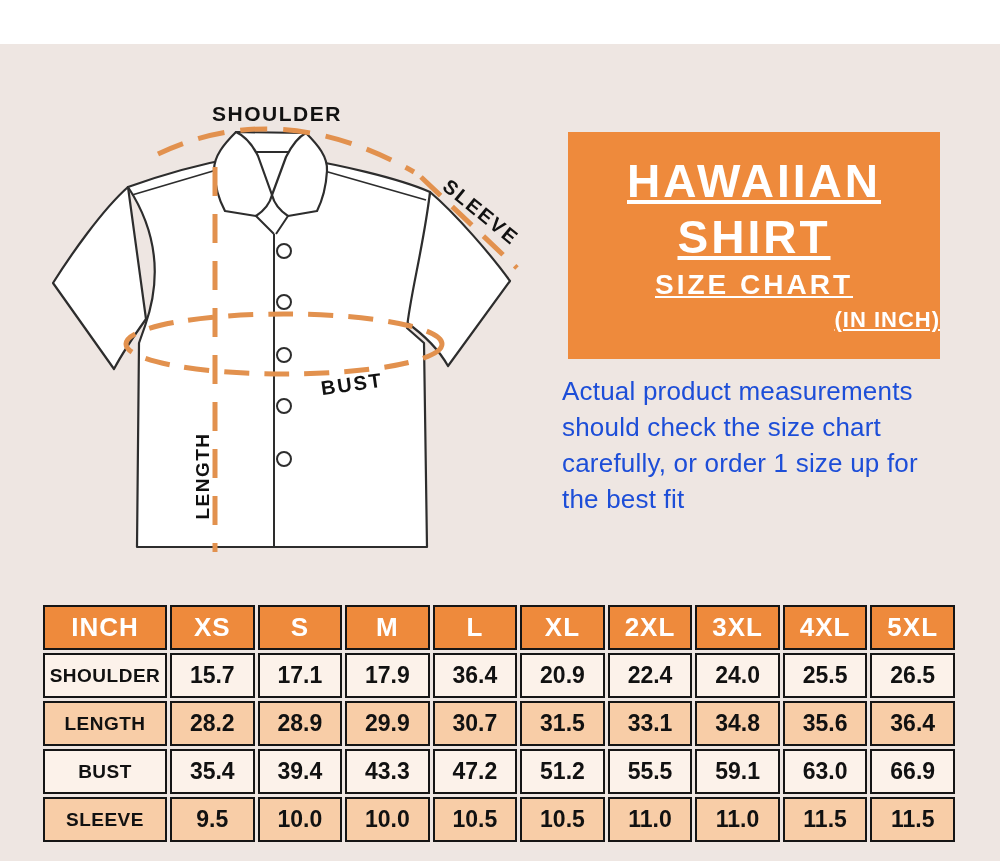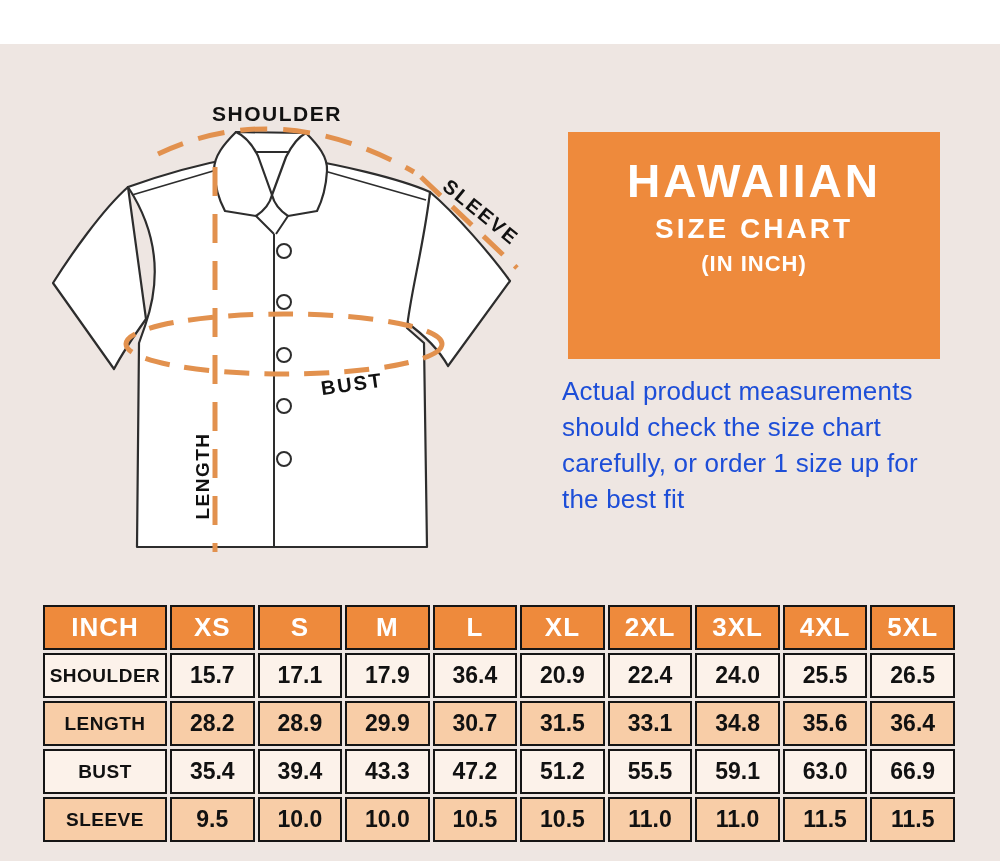--- a/index.html
+++ b/index.html
@@ -11,31 +11,31 @@
     overflow:hidden;
     margin-top:44px;
   }
   
   .diagram{
     position:absolute;left:0;top:0;width:545px;height:545px;
   }
   
   .title-box{
     position:absolute;left:568px;top:88px;width:372px;height:227px;
-    background:#EE8A3C;color:#ffffff;text-align:center;
+    background:#EE8A3C;color:#ffffff;text-align:center;text-decoration:underline;
   }
   .title-line-big{
     font-size:46px;font-weight:bold;letter-spacing:3px;line-height:56px;
   }
   .title-line-big.first{padding-top:21px;}
   .title-line-mid{
     font-size:28px;font-weight:bold;letter-spacing:3px;line-height:40px;
   }
   .title-line-small{
-    font-size:22px;font-weight:bold;letter-spacing:1px;line-height:30px;
+    font-size:22px;font-weight:bold;letter-spacing:1px;line-height:30px;text-align:right;
   }
   
   .intro{
     position:absolute;left:562px;top:329px;width:420px;
     color:#1d4ed8;font-size:26px;line-height:36px;letter-spacing:0.2px;
     white-space:nowrap;
   }
   
   .size-table{
     position:absolute;left:40px;top:558px;width:918px;
@@ -106,20 +106,21 @@
     <g font-family="Liberation Sans, sans-serif" font-weight="bold" fill="#111111">
       <text x="277" y="77" font-size="21" letter-spacing="1.5" text-anchor="middle">SHOULDER</text>
       <text x="481" y="175" font-size="20" letter-spacing="2" text-anchor="middle" transform="rotate(39 481 168)">SLEEVE</text>
       <text x="352" y="347" font-size="20" letter-spacing="2" text-anchor="middle" transform="rotate(-8 352 340)">BUST</text>
       <text x="202" y="439" font-size="19" letter-spacing="1.5" text-anchor="middle" transform="rotate(-90 202 432)">LENGTH</text>
     </g>
   </svg>
 
   <div class="title-box">
     <div class="title-line-big first">HAWAIIAN</div>
+    <div class="title-line-big">SHIRT</div>
     <div class="title-line-mid">SIZE CHART</div>
     <div class="title-line-small">(IN INCH)</div>
   </div>
 
   <div class="intro">
     <div>Actual product measurements</div>
     <div>should check the size chart</div>
     <div>carefully, or order 1 size up for</div>
     <div>the best fit</div>
   </div>

